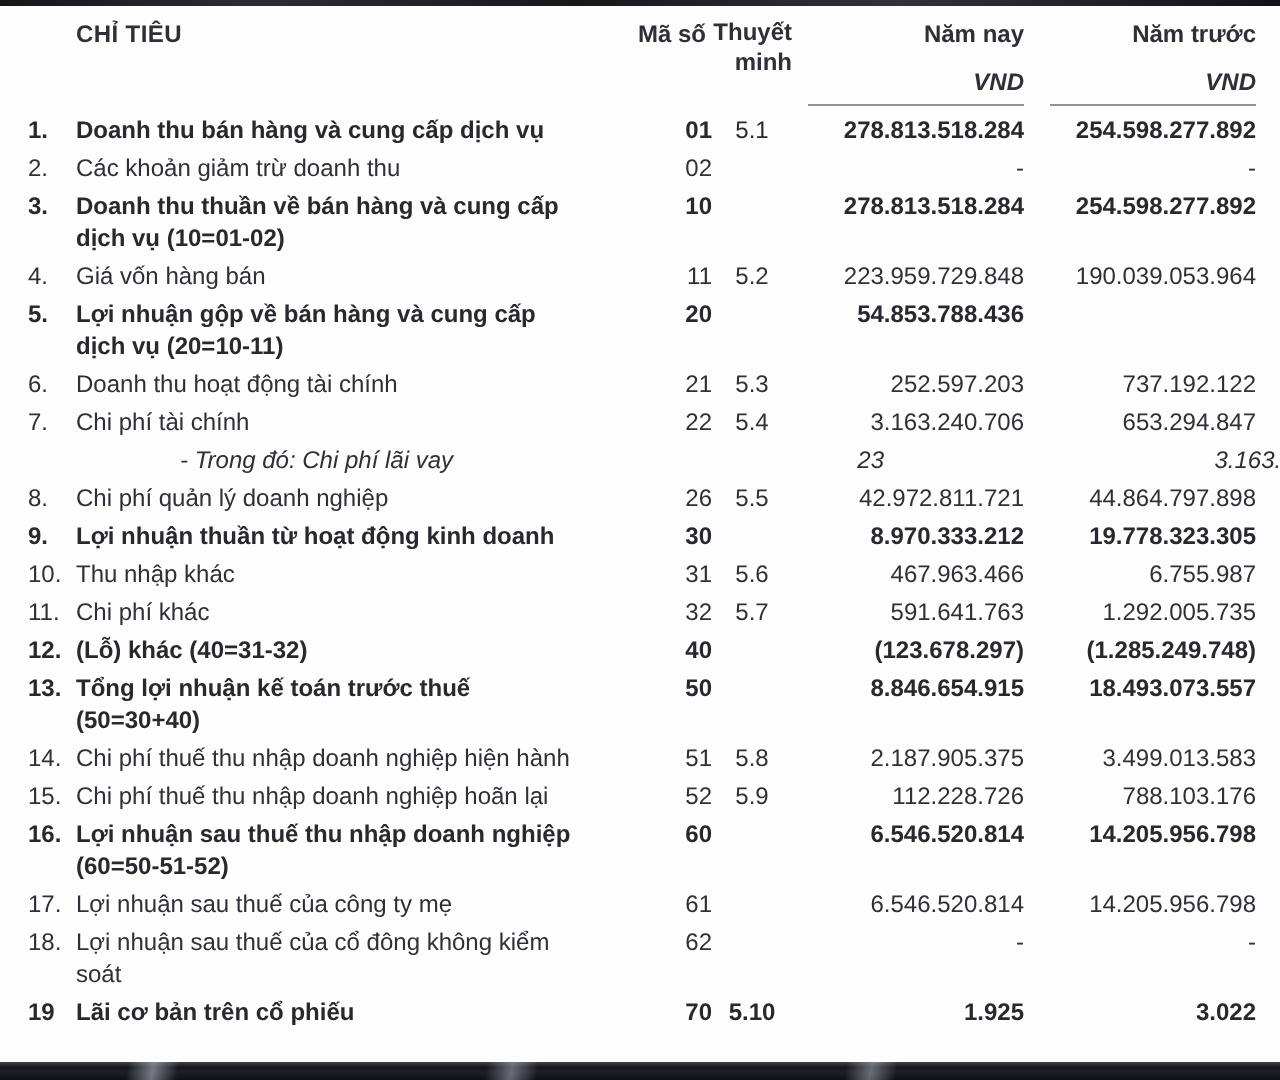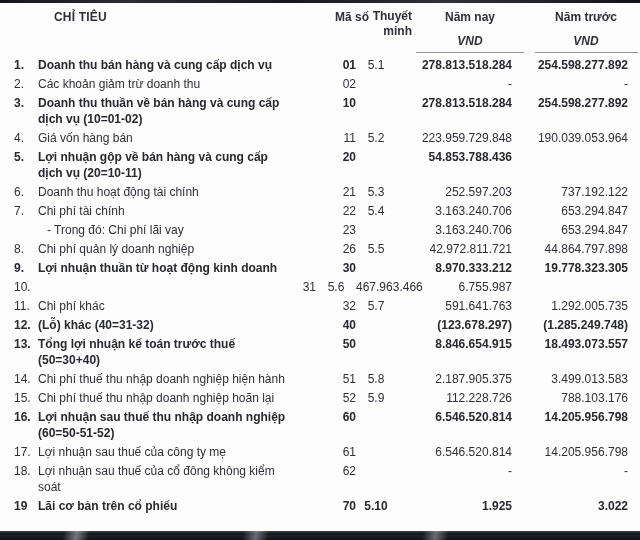--- a/index.html
+++ b/index.html
@@ -29,39 +29,39 @@
         transparent 66%, rgba(200,204,212,.45) 68%, transparent 70%),
       linear-gradient(180deg,#40434b 0%,#14161b 30%,#1e2026 55%,#0f1116 100%);
   }
   
   .grid{
     display:grid;
     grid-template-columns:30px 278px 40px 40px 116px 116px;
     padding-left:8px;
   }
   
-  .thead{margin-top:3px;padding-top:6px;margin-left:16px;}
+  .thead{margin-top:3px;padding-top:6px;}
   .h-item{font-weight:bold;letter-spacing:.2px;}
   .h-code{font-weight:bold;text-align:center;}
   .h-note{font-weight:bold;text-align:right;line-height:15px;}
-  .h-money{display:flex;flex-direction:column;align-items:center;}
+  .h-money{display:flex;flex-direction:column;align-items:flex-end;}
   .h-title{font-weight:bold;}
   .h-vnd{font-weight:bold;font-style:italic;margin-top:8px;}
   .h-rule{margin-top:3px;border-top:1.5px solid #8f9299;}
   .h-rule.cur{width:108px;}
   .h-rule.pri{width:103px;}
   
   .rows{margin-top:4px;}
   .row{margin-bottom:3px;}
   .c-num{padding-left:6px;}
   .c-code{text-align:right;}
   .c-note{text-align:center;font-weight:normal;}
   .c-cur,.c-pri{text-align:right;}
   .row.bold{font-weight:bold;color:#28292f;}
-  .row.italic{}
+  .row.italic{font-style:italic;gap:43px;}
   .row.indent .c-label{padding-left:9px;}
   .c-note.nb{font-weight:bold;text-align:center;}
   .l2{display:block;}
 </style>
 </head>
 <body>
 
 <div class="page">
   <div class="scan-top"></div>
 
@@ -196,20 +196,24 @@
       <span>Lợi nhuận thuần từ hoạt động kinh doanh</span>
     </div>
     <div class="c-code">30</div>
     <div class="c-note"></div>
     <div class="c-cur">8.970.333.212</div>
     <div class="c-pri">19.778.323.305</div>
   </div>
 
   <div class="grid row">
     <div class="c-num">10.</div>
+    <div class="c-label">
+      <span>Thu nhập khác</span>
+      
+    </div>
     <div class="c-code">31</div>
     <div class="c-note">5.6</div>
     <div class="c-cur">467.963.466</div>
     <div class="c-pri">6.755.987</div>
   </div>
 
   <div class="grid row">
     <div class="c-num">11.</div>
     <div class="c-label">
       <span>Chi phí khác</span>

